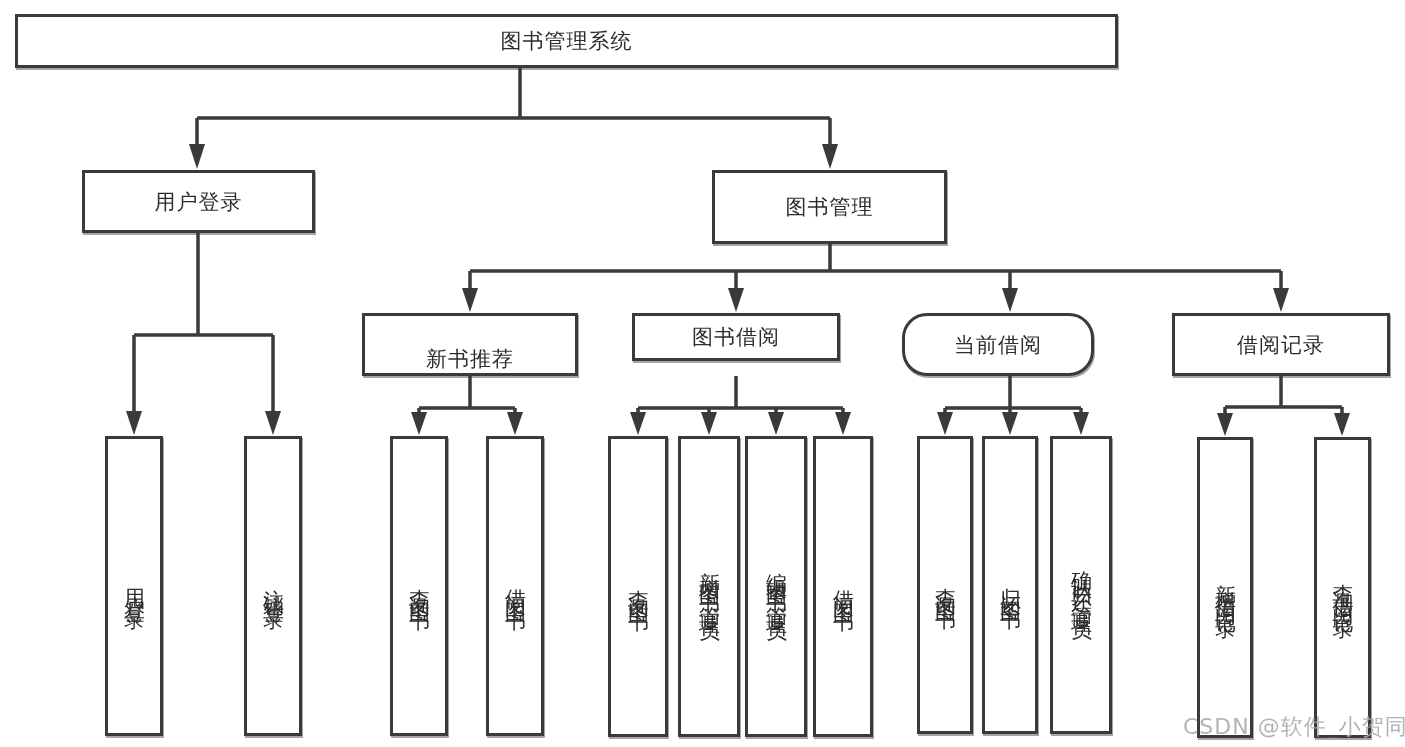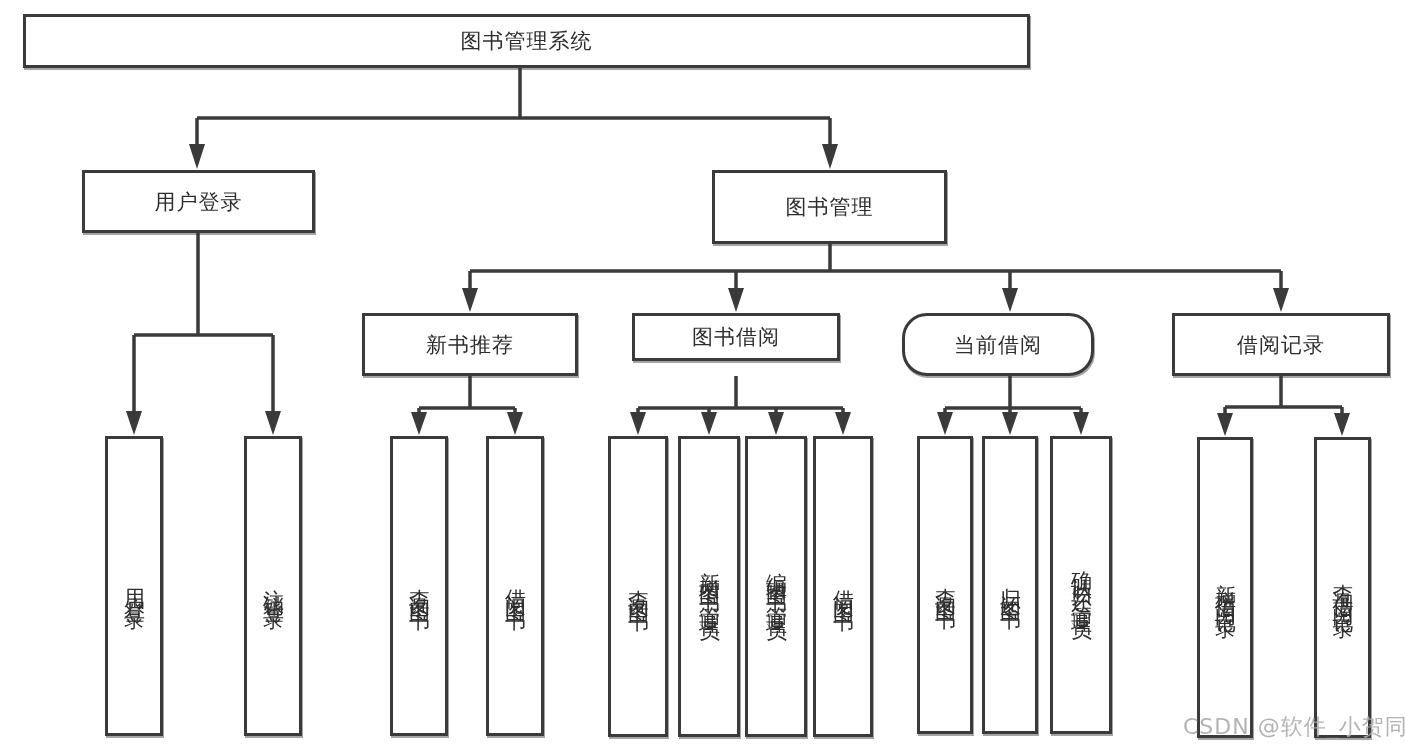--- a/index.html
+++ b/index.html
@@ -82,39 +82,39 @@
       <polygon points="768,412 784,412 776,435"></polygon>
       <polygon points="835,412 851,412 843,435"></polygon>
       <polygon points="937,412 953,412 945,435"></polygon>
       <polygon points="1002,412 1018,412 1010,435"></polygon>
       <polygon points="1073,412 1089,412 1081,435"></polygon>
       <polygon points="1217,413 1233,413 1225,436"></polygon>
       <polygon points="1334,413 1350,413 1342,436"></polygon>
     </g>
   </svg>
 
-  <div class="node node-h" style="left:15px; top:14px; width:1007px; height:54px;margin-left:8px;">
+  <div class="node node-h" style="left:15px; top:14px; width:1103px; height:54px;">
     <span>图书管理系统</span>
   </div>
 
   <div class="node node-h" style="left:82px; top:170px; width:233px; height:63px;">
     <span>用户登录</span>
   </div>
   <div class="node node-h" style="left:712px; top:170px; width:235px; height:74px;">
     <span>图书管理</span>
   </div>
 
   <div class="node node-v" style="left:105px; top:436px; width:58px; height:300px;">
     <span class="vtext">用户登录</span>
   </div>
   <div class="node node-v" style="left:244px; top:436px; width:58px; height:300px;">
     <span class="vtext">注销登录</span>
   </div>
 
-  <div class="node node-h" style="left:362px; top:313px; width:216px; height:63px;">
+  <div class="node node-h" style="left:362px; top:313px; width:216px; height:63px;align-items:flex-end;">
     <span>新书推荐</span>
   </div>
   <div class="node node-h" style="left:632px; top:313px; width:208px; height:48px;">
     <span>图书借阅</span>
   </div>
   <div class="node node-h" style="left:902px; top:313px; width:192px; height:63px;border-radius:25px;">
     <span>当前借阅</span>
   </div>
   <div class="node node-h" style="left:1172px; top:313px; width:218px; height:63px;">
     <span>借阅记录</span>

